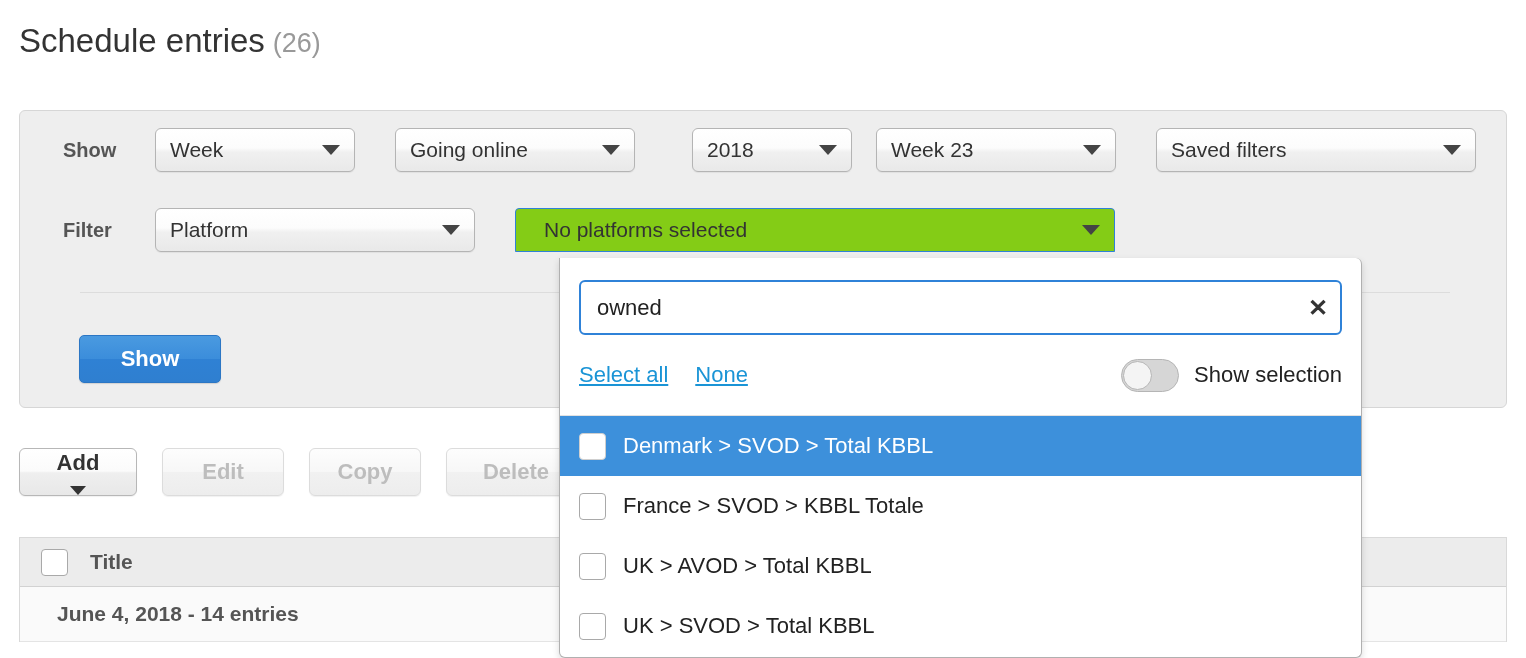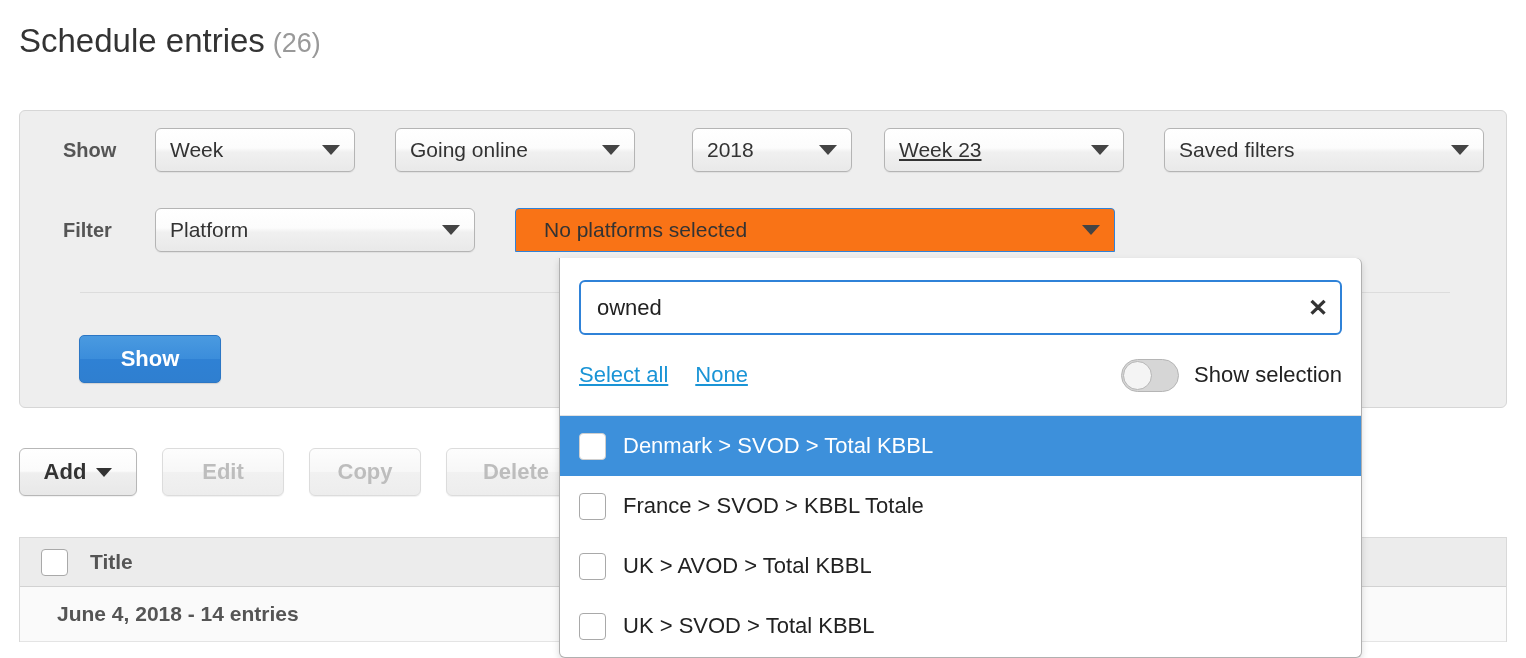--- a/index.html
+++ b/index.html
@@ -74,29 +74,29 @@
     margin-left: 12px;
     border-left: 9px solid transparent;
     border-right: 9px solid transparent;
     border-top: 10px solid #444444;
     flex: 0 0 auto;
   }
 
   .sel.w-week     { width: 200px; margin-left: 0px; }
   .sel.w-going    { width: 240px; margin-left: 40px; justify-content: space-between; }
   .sel.w-year     { width: 160px; margin-left: 57px; align-items: center; }
-  .sel.w-week23   { width: 240px; margin-left: 32px; text-decoration: underline; }
+  .sel.w-week23   { width: 240px; margin-left: 24px; }
   .sel.w-saved    { width: 320px; margin-left: 40px; }
   .sel.w-platform { width: 320px; margin-left: 0px; }
 
   
   .sel.active-trigger {
     width: 600px;
     margin-left: 40px;
-    background: #f97316;
+    background: #84cc16;
     border: 1px solid #2f82d8;
     border-bottom-color: #2f82d8;
     border-radius: 4px 4px 0 0;
     box-shadow: none;
     z-index: 31;
     padding-left: 28px;
   }
 
   .divider {
     position: absolute;
@@ -136,21 +136,21 @@
     background: linear-gradient(to bottom, #ffffff 0%, #fbfbfb 48%, #efefef 52%, #e8e8e8 100%);
     display: flex;
     align-items: center;
     justify-content: center;
     font-size: 22px;
     font-weight: bold;
     color: #333333;
     cursor: pointer;
     box-shadow: 0 1px 1px rgba(0,0,0,0.06);
   }
-  .btn.add { width: 118px; gap: 10px; }
+  .btn.add { width: 118px; gap: 10px; flex-direction: column; }
   .btn.disabled {
     color: #bdbdbd;
     border-color: #dcdcdc;
     background: linear-gradient(to bottom, #fdfdfd 0%, #f7f7f7 50%, #f1f1f1 51%, #ededed 100%);
     cursor: default;
   }
   .btn.edit  { width: 122px; margin-left: 25px; }
   .btn.copy  { width: 112px; margin-left: 25px; }
   .btn.delete{ width: 140px; margin-left: 25px; }
   .btn .caret-sm {

